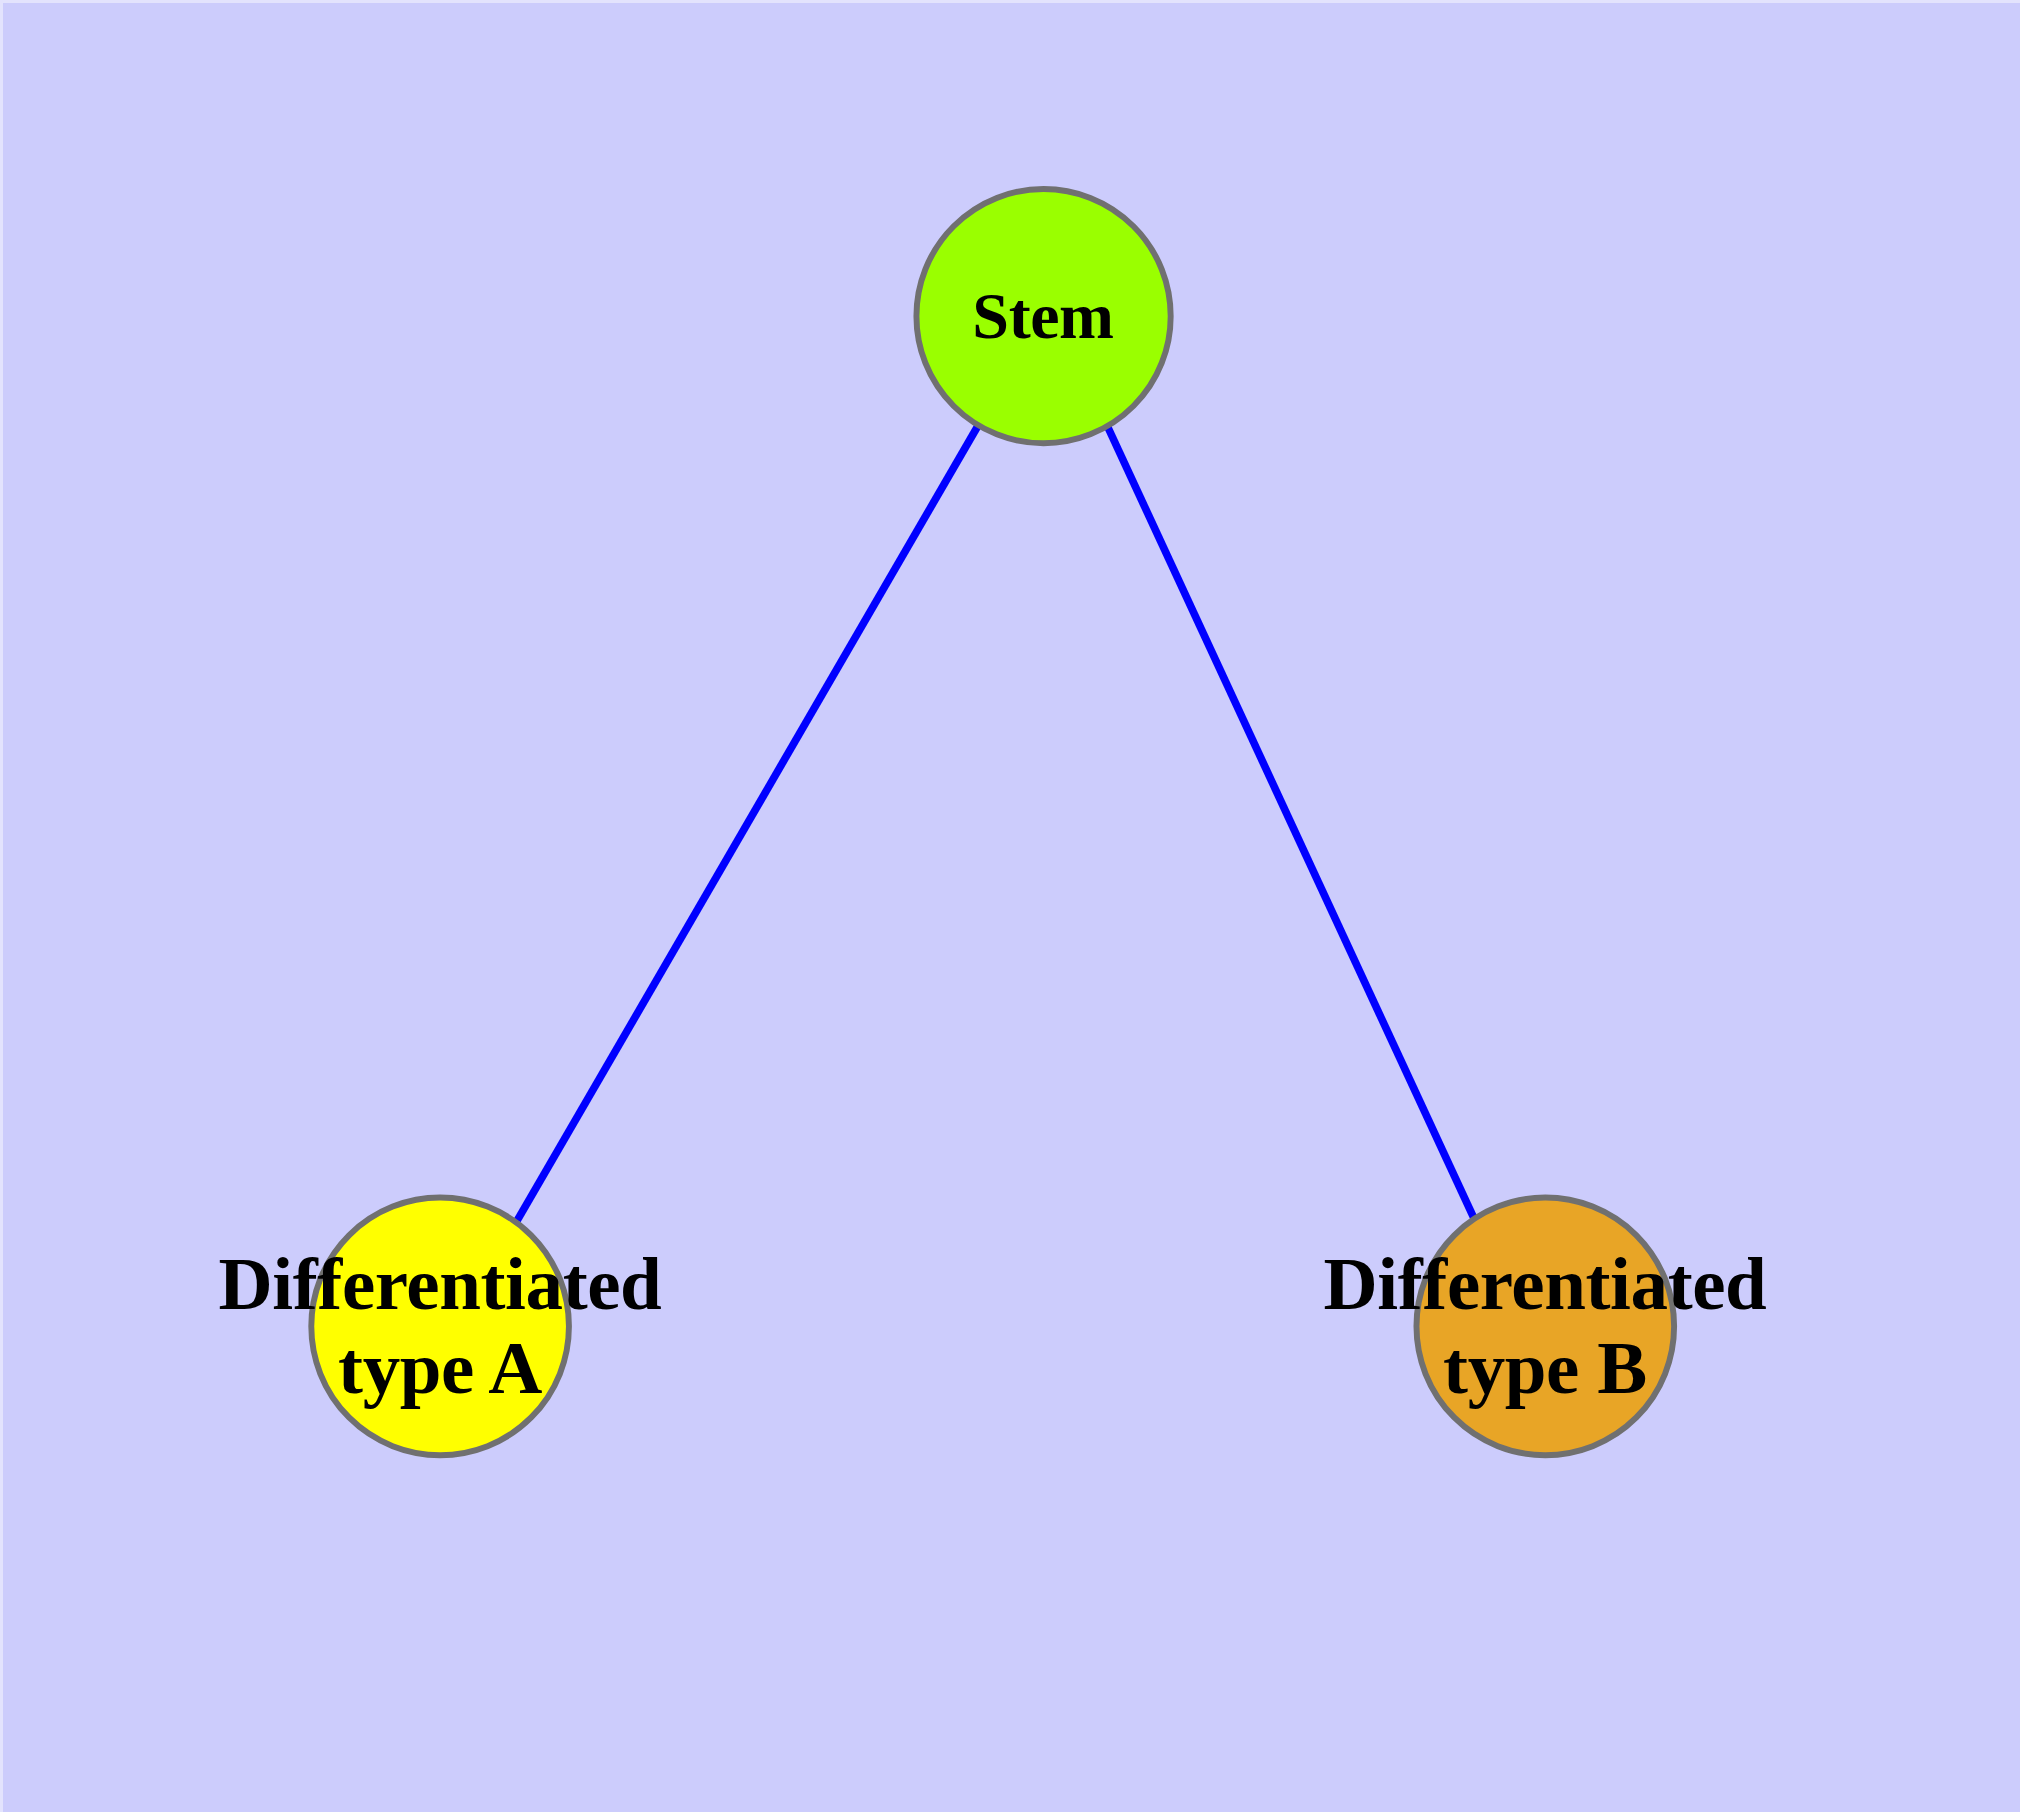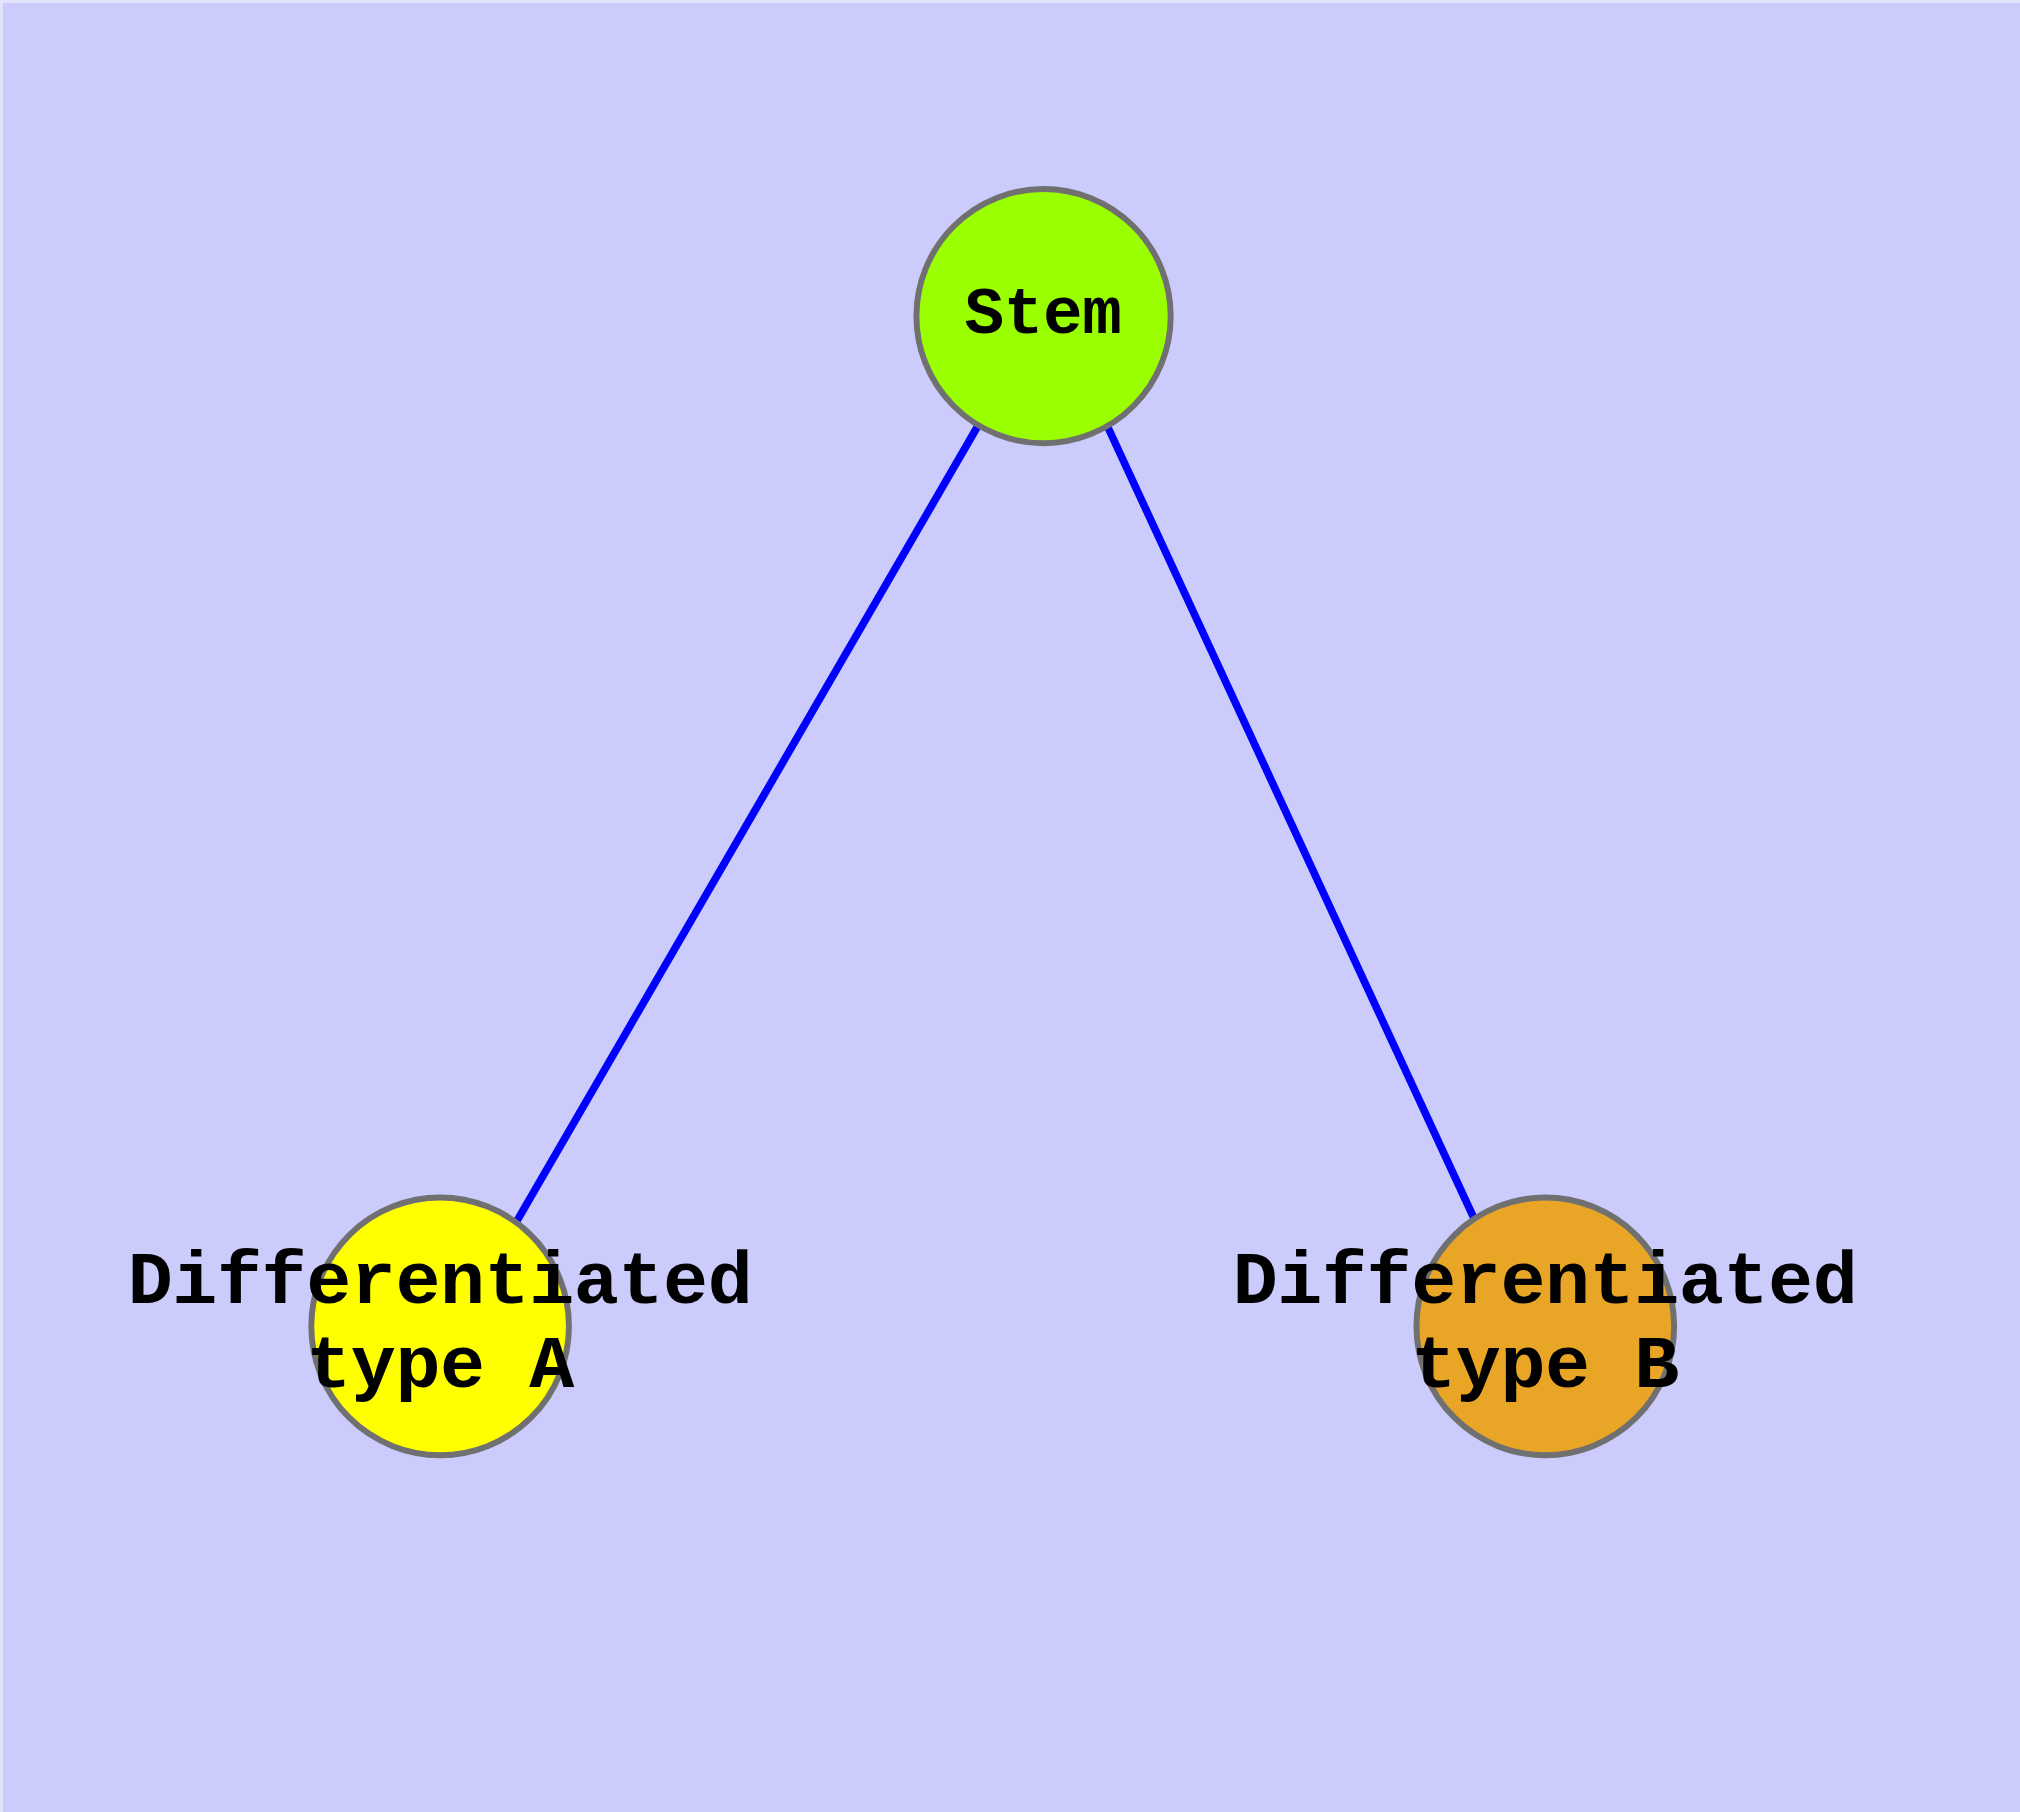--- a/index.html
+++ b/index.html
@@ -7,21 +7,21 @@
     margin: 0;
     padding: 0;
     background: #ffffff;
   }
   #canvas {
     position: relative;
     width: 2021px;
     height: 1812px;
     background: #ccccfc;
     overflow: hidden;
-    font-family: Liberation Mono, monospace;
+    font-family: Liberation Serif, serif;
   }
   
   #canvas::before {
     content: "";
     position: absolute;
     top: 0; left: 0;
     width: 100%;
     height: 3.4px;
     background: #e3e3fd;
     pointer-events: none;

